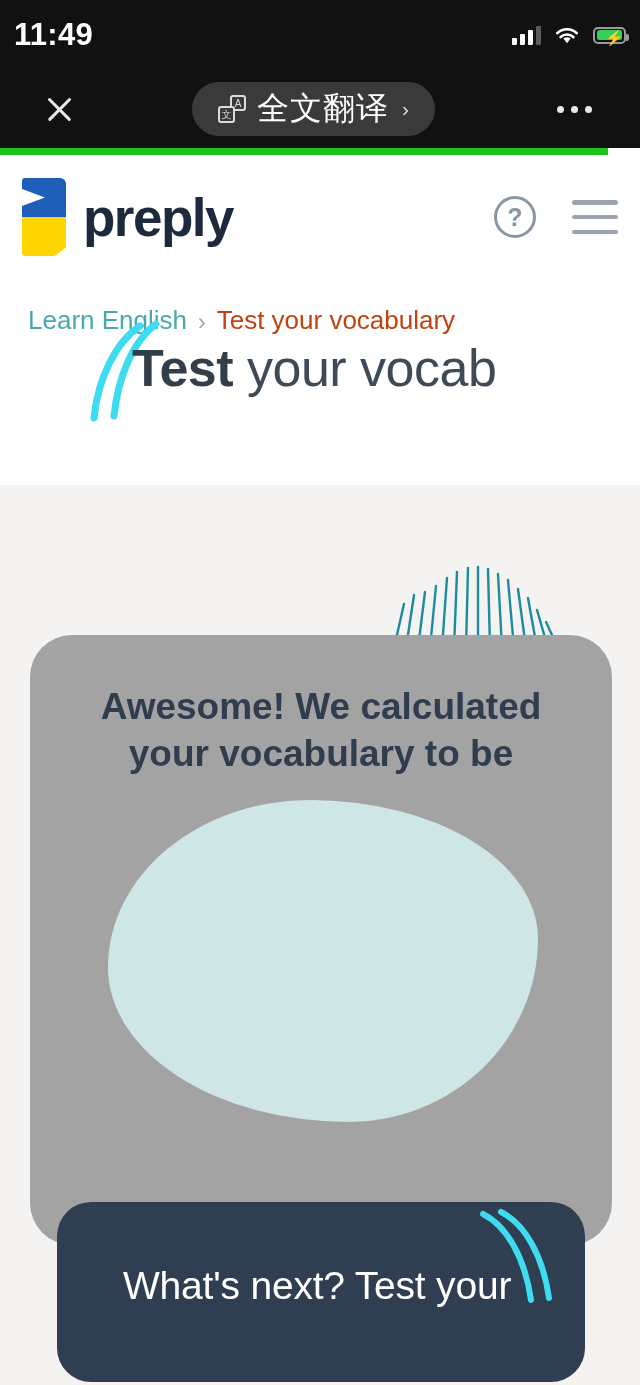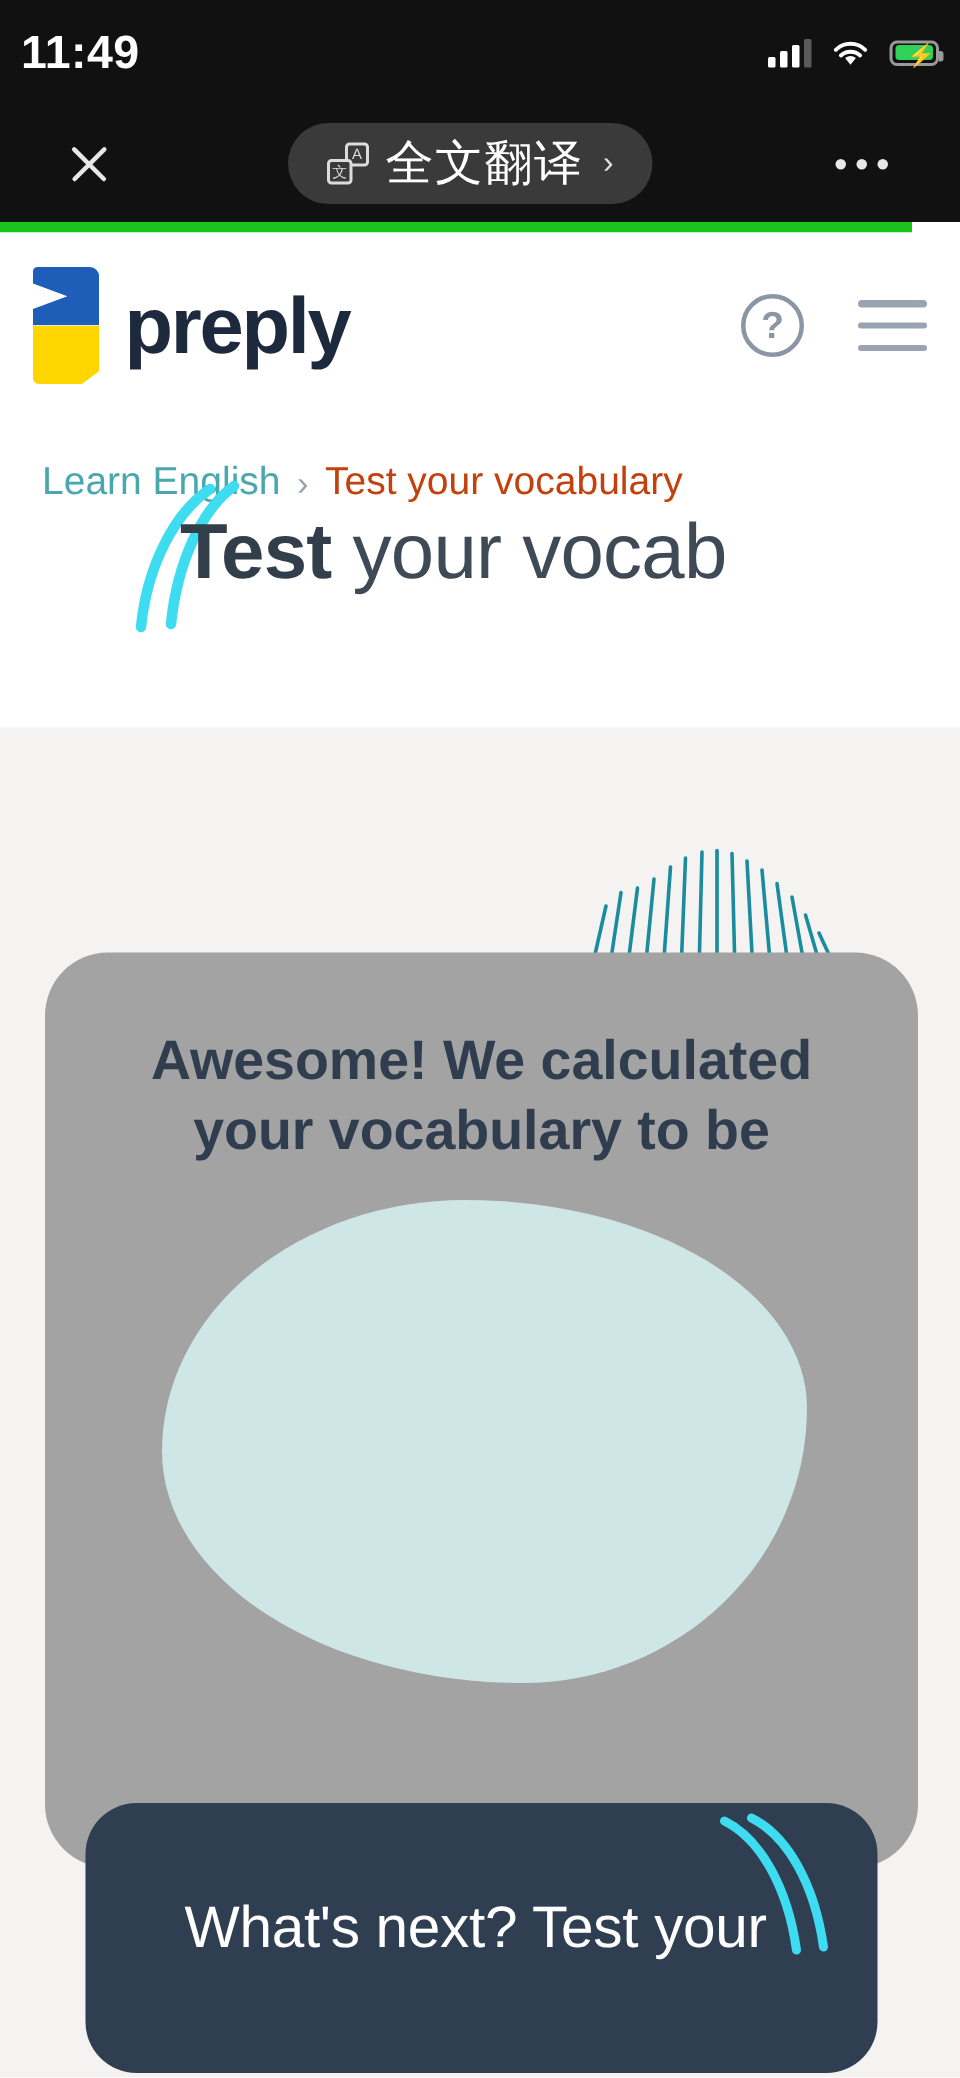--- a/index.html
+++ b/index.html
@@ -112,21 +112,21 @@
     font-size:26px;
     margin-top:37px;
   }
   .crumb-link { color:#49a8ae; cursor:pointer; }
   .crumb-sep { color:#9aa4b1; font-size:23px; }
   .crumb-current { color:#c2410c; }
 
   .page-title-wrap { position:absolute; left:0; top:175px; width:640px; height:105px; }
   .title-arcs { position:absolute; left:82px; top:-10px; width:90px; height:105px; }
   .page-title {
-    position:absolute; left:120px; top:8px;
+    position:absolute; left:132px; top:8px;
     font-size:52px; color:#3b4654; white-space:nowrap; letter-spacing:-0.5px;
   }
   .page-title b { font-weight:700; color:#333e4b; }
   .page-title span { font-weight:400; color:#3f4a57; }
 
   
   .content {
     position:absolute; left:0; top:485px; width:640px; height:900px;
     background:#f4f3f1; overflow:hidden;
   }

